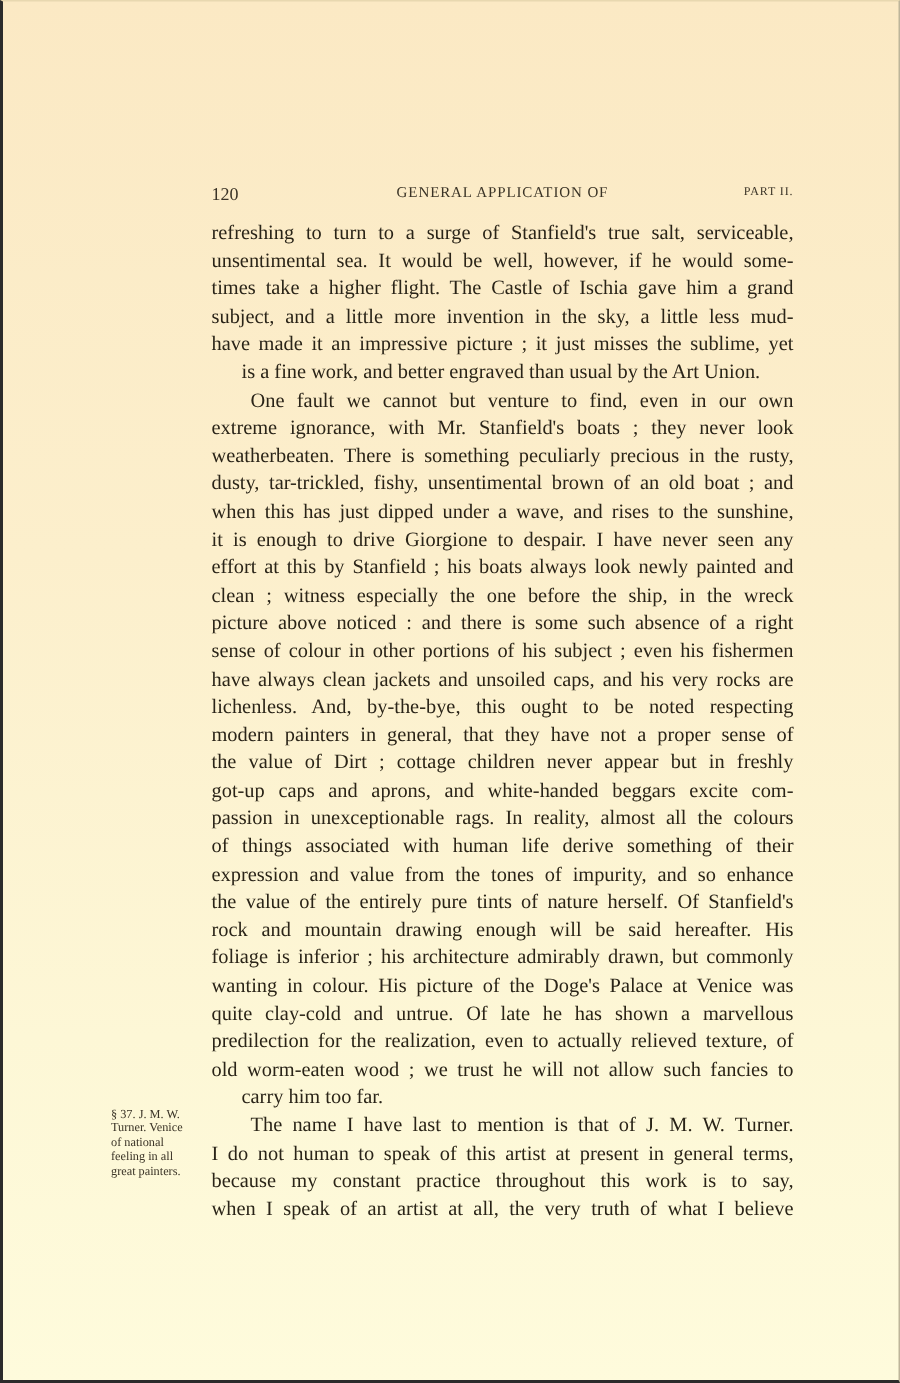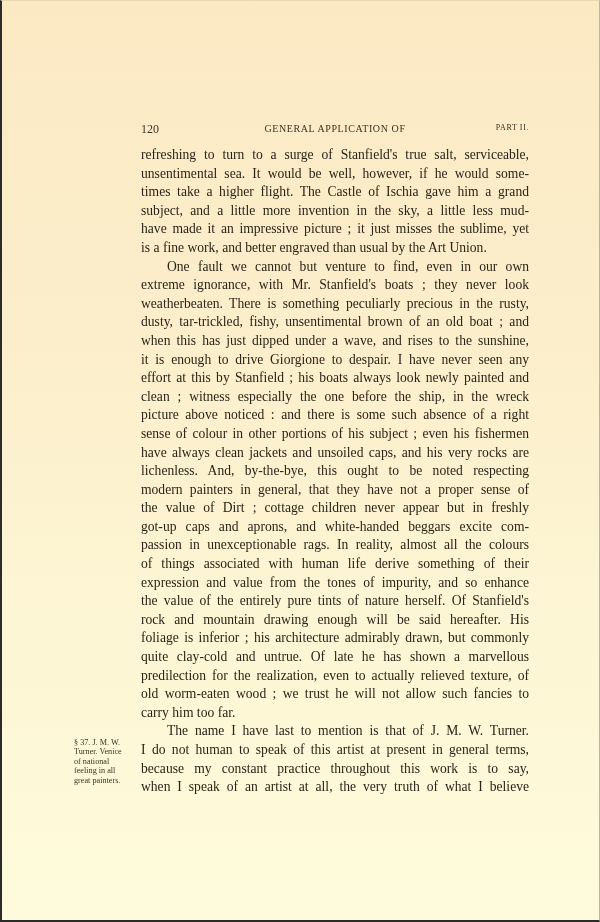--- a/index.html
+++ b/index.html
@@ -21,21 +21,21 @@
       font-size:10px; letter-spacing:0.6px; color:#3a3326;
     }
     .page-num { position:absolute; left:0; top:0; font-size:12px; letter-spacing:0; }
     .running-head { position:absolute; left:0; right:0; text-align:center; top:1px; }
     .part { position:absolute; right:0; top:1px; font-size:8px; }
     .body-text {
       position:absolute; left:141px; top:146px; width:388px;
       font-size:13.6px; line-height:18.6px; text-align:justify;
     }
     .line { display:block; white-space:nowrap; text-align:justify; text-align-last:justify; height:18.6px; }
-    .line.last { text-align-last:left; }
+    .line.last { text-align-last:left;margin-left:20px; }
     .line.indent { padding-left:26px; }
     .sidenote {
       position:absolute; left:74px; top:738px; width:66px;
       font-size:8.2px; line-height:9.4px; color:#3a3326;font-family:Liberation Serif, serif;
     }
     .sidenote span { display:block; white-space:nowrap; }
   </style>
 </head>
 <body>
 
@@ -70,20 +70,21 @@
   <span class="line">lichenless.  And, by-the-bye, this ought to be noted respecting</span>
   <span class="line">modern painters in general, that they have not a proper sense of</span>
   <span class="line">the value of Dirt ; cottage children never appear but in freshly</span>
   <span class="line">got-up caps and aprons, and white-handed beggars excite com-</span>
   <span class="line">passion in unexceptionable rags.  In reality, almost all the colours</span>
   <span class="line">of things associated with human life derive something of their</span>
   <span class="line">expression and value from the tones of impurity, and so enhance</span>
   <span class="line">the value of the entirely pure tints of nature herself.  Of Stanfield's</span>
   <span class="line">rock and mountain drawing enough will be said hereafter.  His</span>
   <span class="line">foliage is inferior ; his architecture admirably drawn, but commonly</span>
+  <span class="line">wanting in colour.  His picture of the Doge's Palace at Venice was</span>
   <span class="line">quite clay-cold and untrue.  Of late he has shown a marvellous</span>
   <span class="line">predilection for the realization, even to actually relieved texture, of</span>
   <span class="line">old worm-eaten wood ; we trust he will not allow such fancies to</span>
   <span class="line last">carry him too far.</span>
 
   <span class="line indent">The name I have last to mention is that of J. M. W. Turner.</span>
   <span class="line">I do not human to speak of this artist at present in general terms,</span>
   <span class="line">because my constant practice throughout this work is to say,</span>
   <span class="line">when I speak of an artist at all, the very truth of what I believe</span>
 </div>

